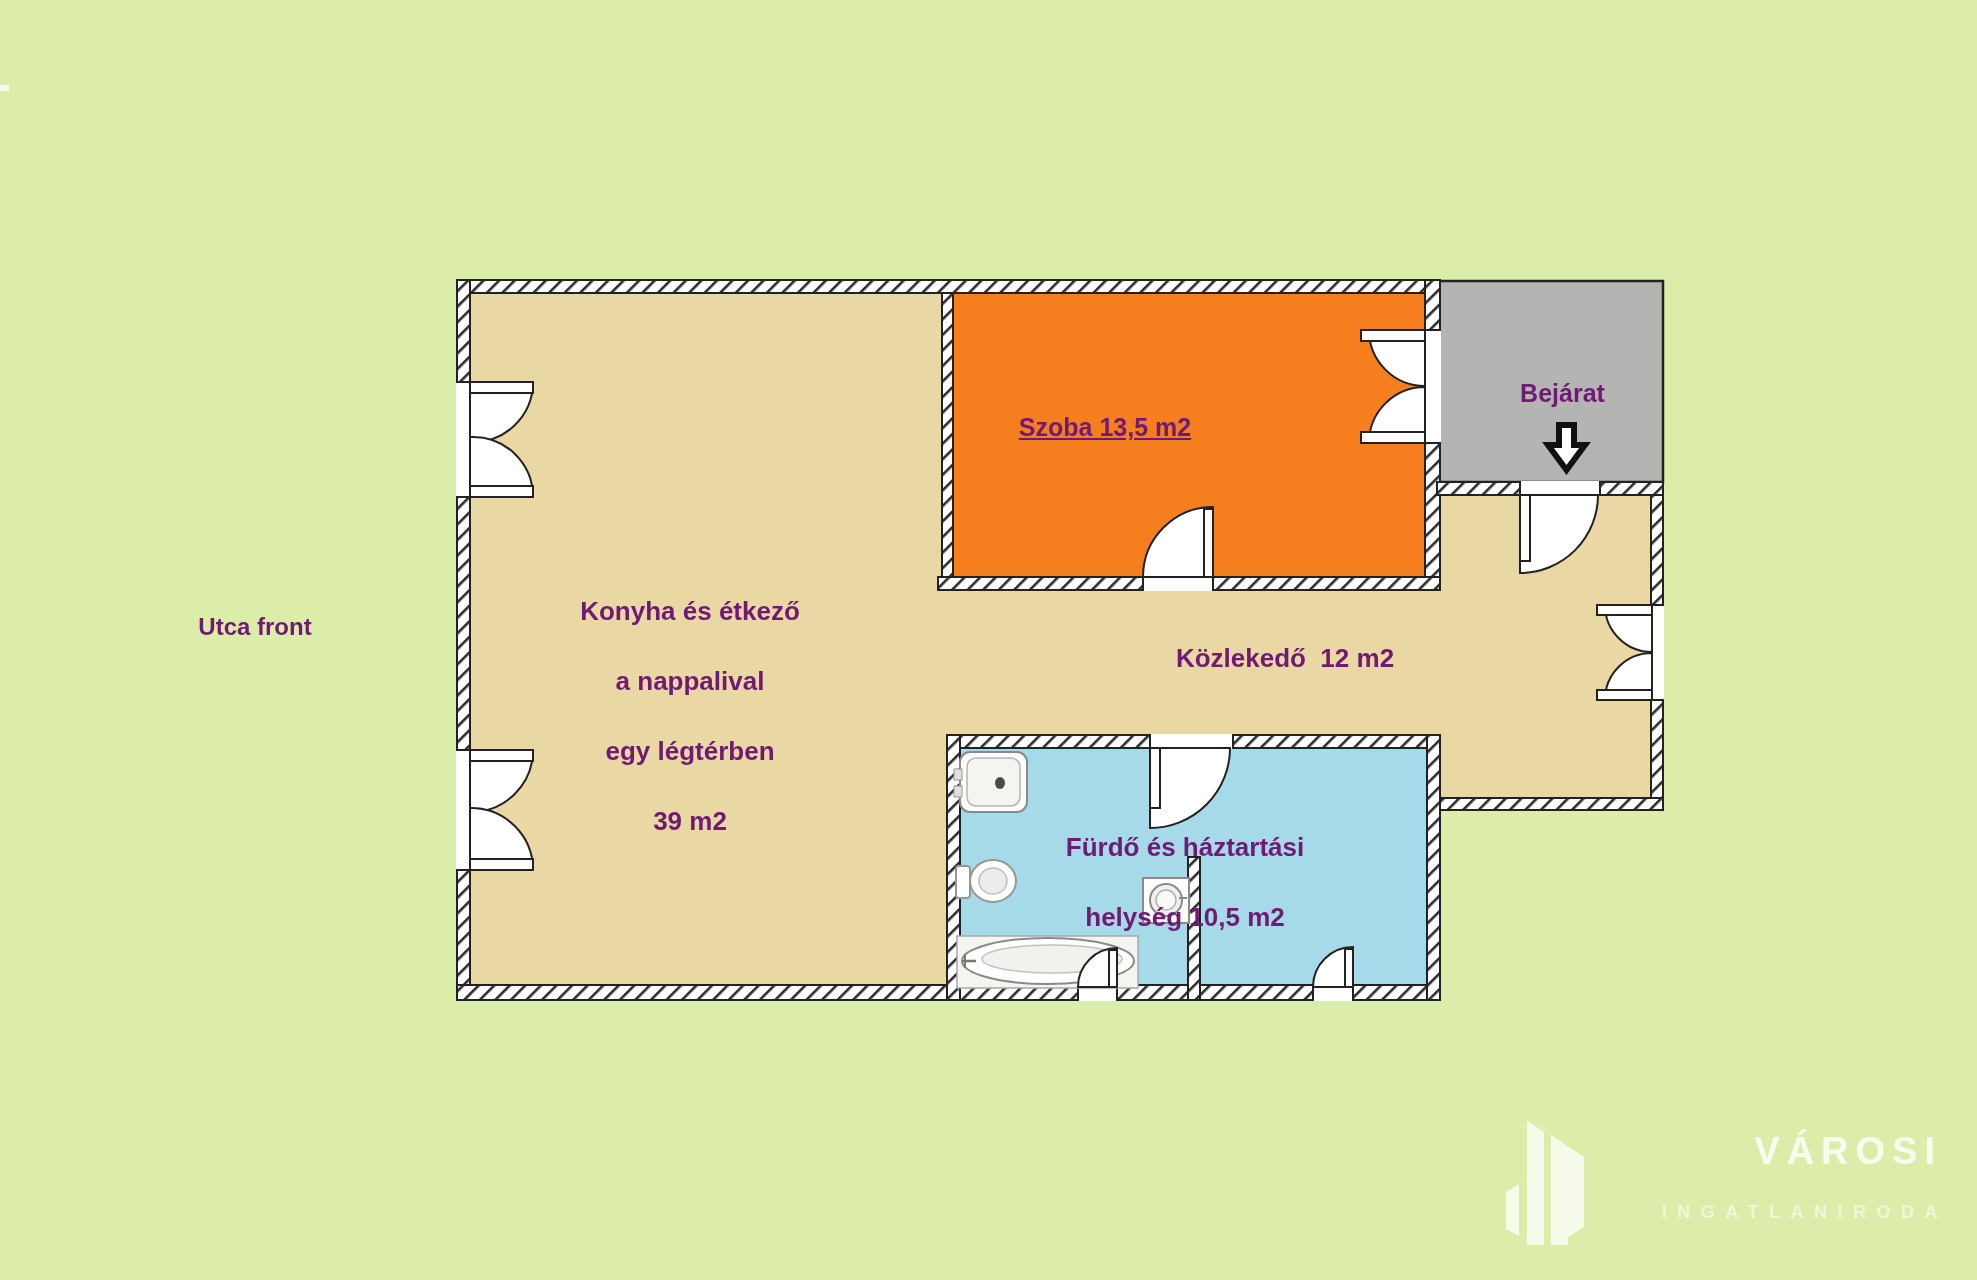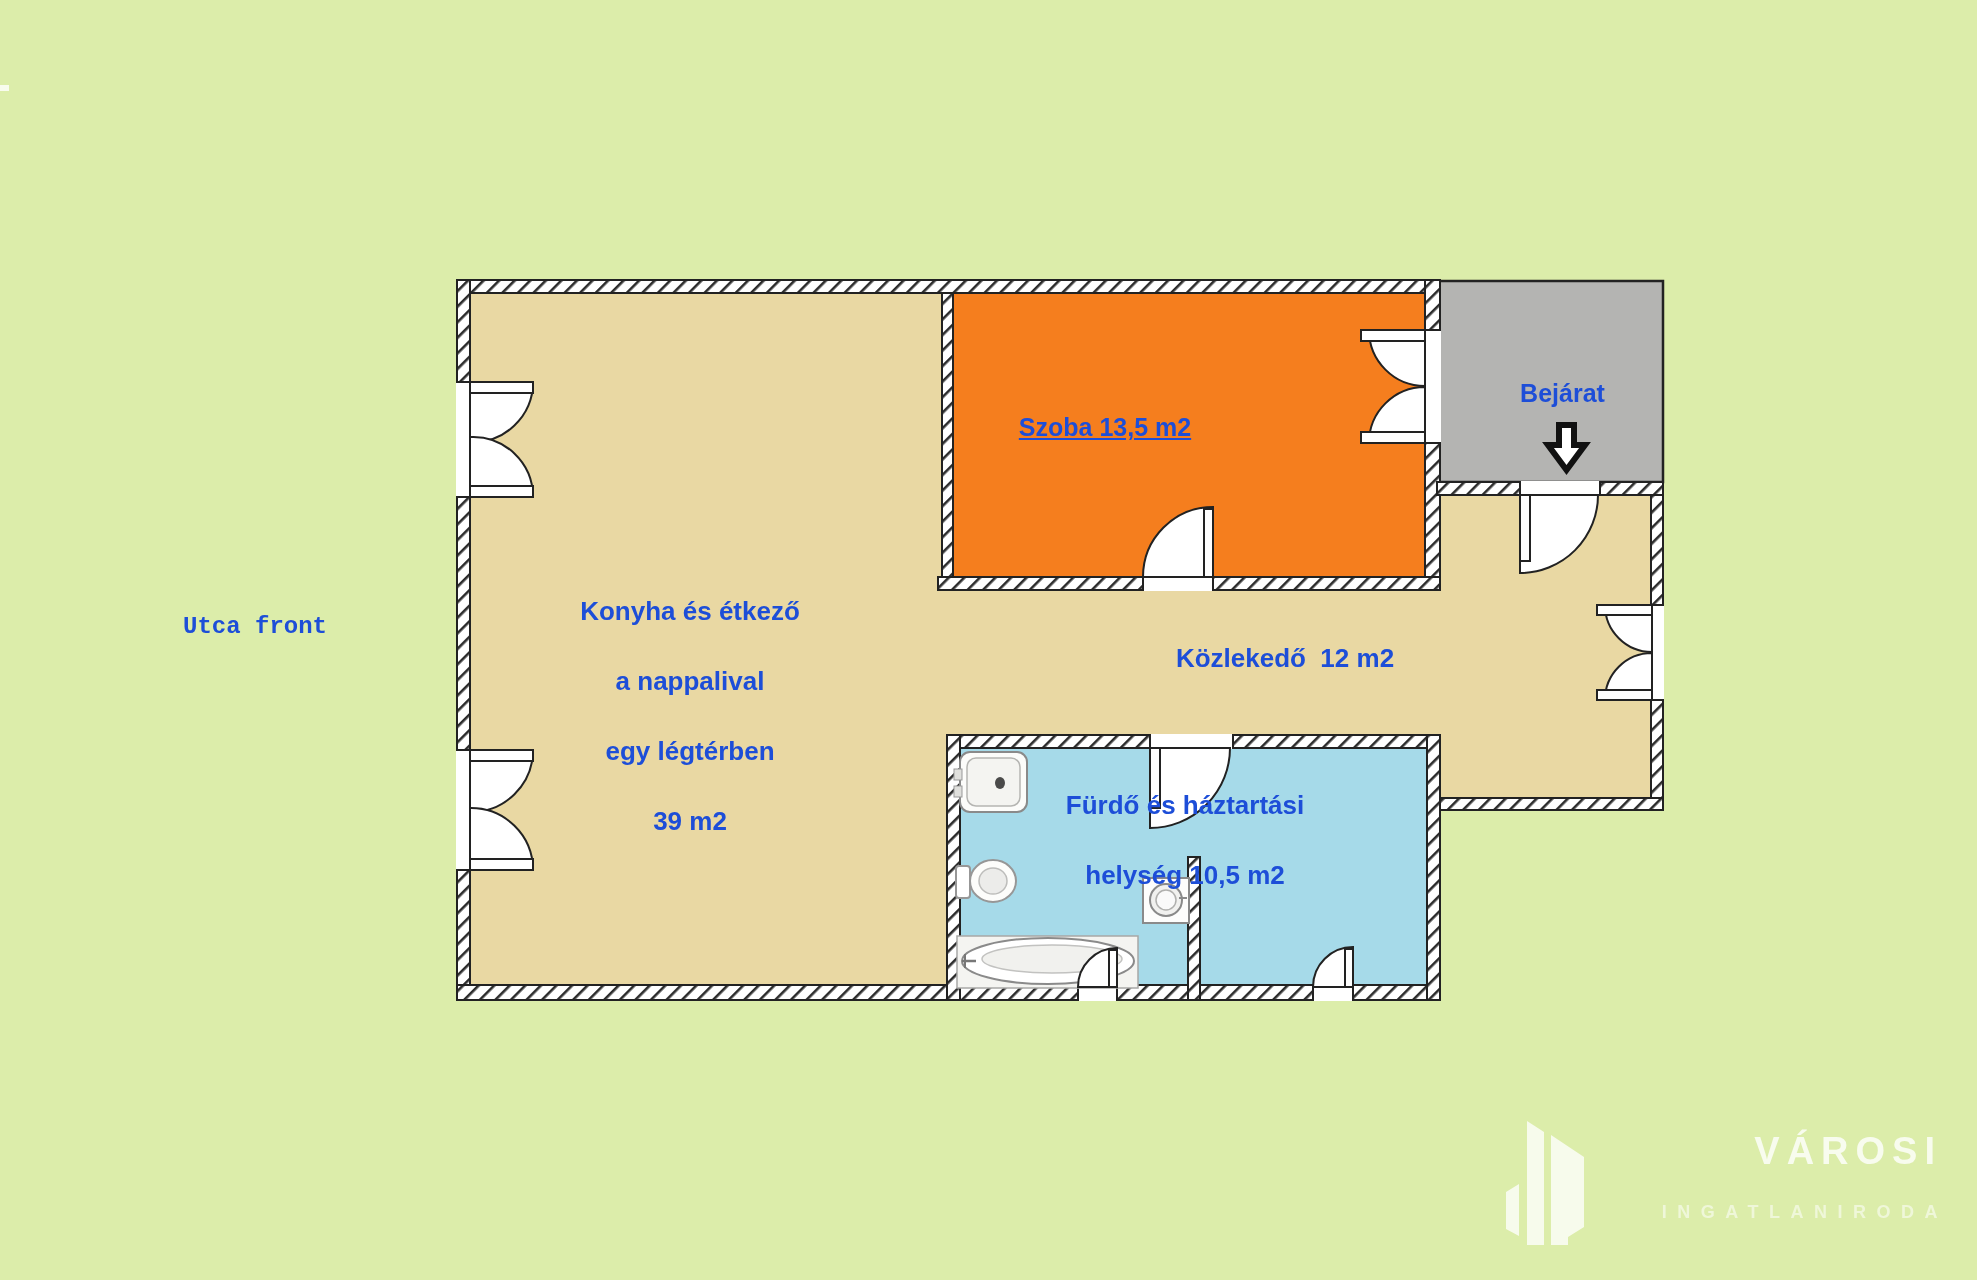--- a/index.html
+++ b/index.html
@@ -2,30 +2,30 @@
 <html><head>
 <meta charset="utf-8">
 <style>
   html,body{margin:0;padding:0;background:#dcedaa;}
   #stage{
     position:relative;width:1977px;height:1280px;overflow:hidden;
     background:#dcedaa;
     font-family:"Liberation Sans", sans-serif;
   }
   .label{
-    position:absolute;text-align:center;font-weight:bold;color:#1d4ed8;
+    position:absolute;text-align:center;font-weight:bold;color:#701a75;
     white-space:pre-line;
   }
   .lbl-line{display:block;}
-  #utca-front{left:140px;top:613px;width:230px;font-size:24px;font-family:Liberation Mono, monospace;}
+  #utca-front{left:140px;top:613px;width:230px;font-size:24px;}
   #konyha-label{left:530px;top:559px;width:320px;font-size:26px;line-height:35px;}
   #szoba-label{left:950px;top:413px;width:310px;font-size:25px;text-decoration:underline;}
   #bejarat-label{left:1460px;top:379px;width:205px;font-size:25px;}
   #kozlekedo-label{left:1130px;top:643px;width:310px;font-size:26px;}
-  #furdo-label{left:1025px;top:753px;width:320px;font-size:26px;line-height:35px;}
+  #furdo-label{left:1025px;top:795px;width:320px;font-size:26px;line-height:35px;}
   #logo-brand{
     left:1612px;top:1130px;width:330px;text-align:right;
     font-size:38px;letter-spacing:7px;color:rgba(255,255,255,0.80);
   }
   #logo-sub{
     left:1618px;top:1202px;width:330px;text-align:right;
     font-size:18px;letter-spacing:10.5px;color:rgba(255,255,255,0.55);font-weight:bold;
   }
   svg{position:absolute;left:0;top:0;}
   #corner-artifact{position:absolute;left:0px;top:85px;width:9px;height:6px;background:rgba(255,255,255,0.8);}

